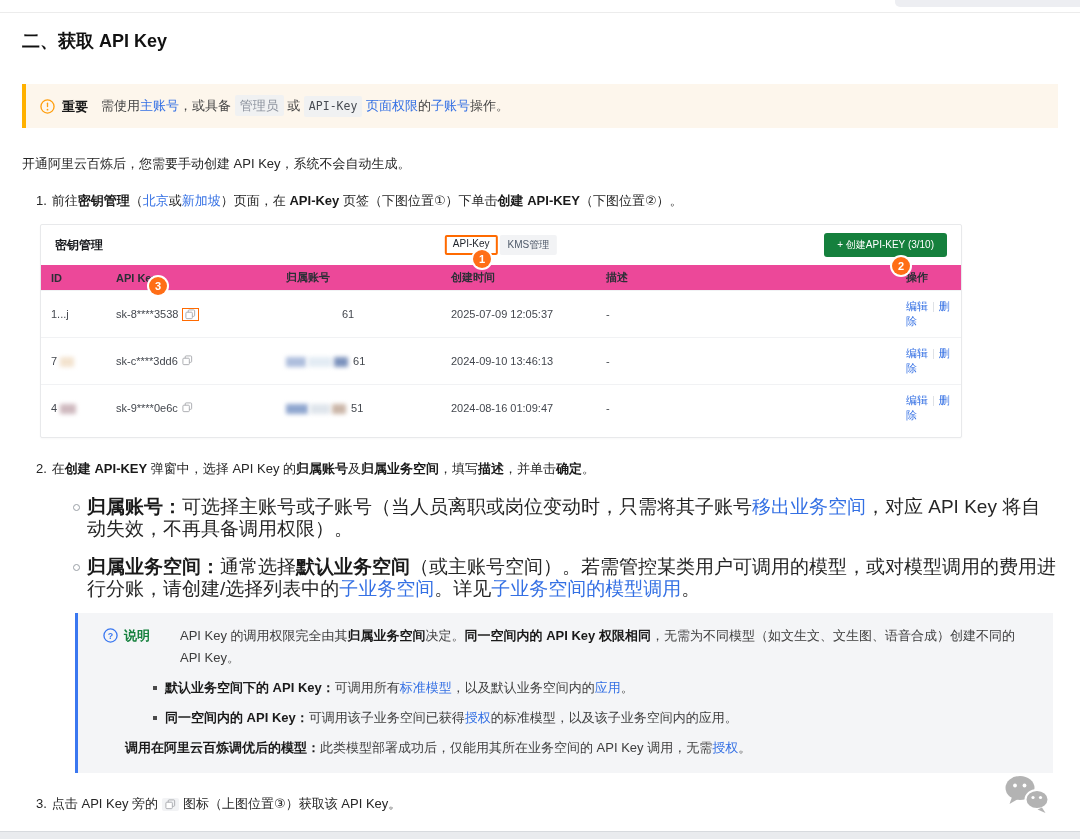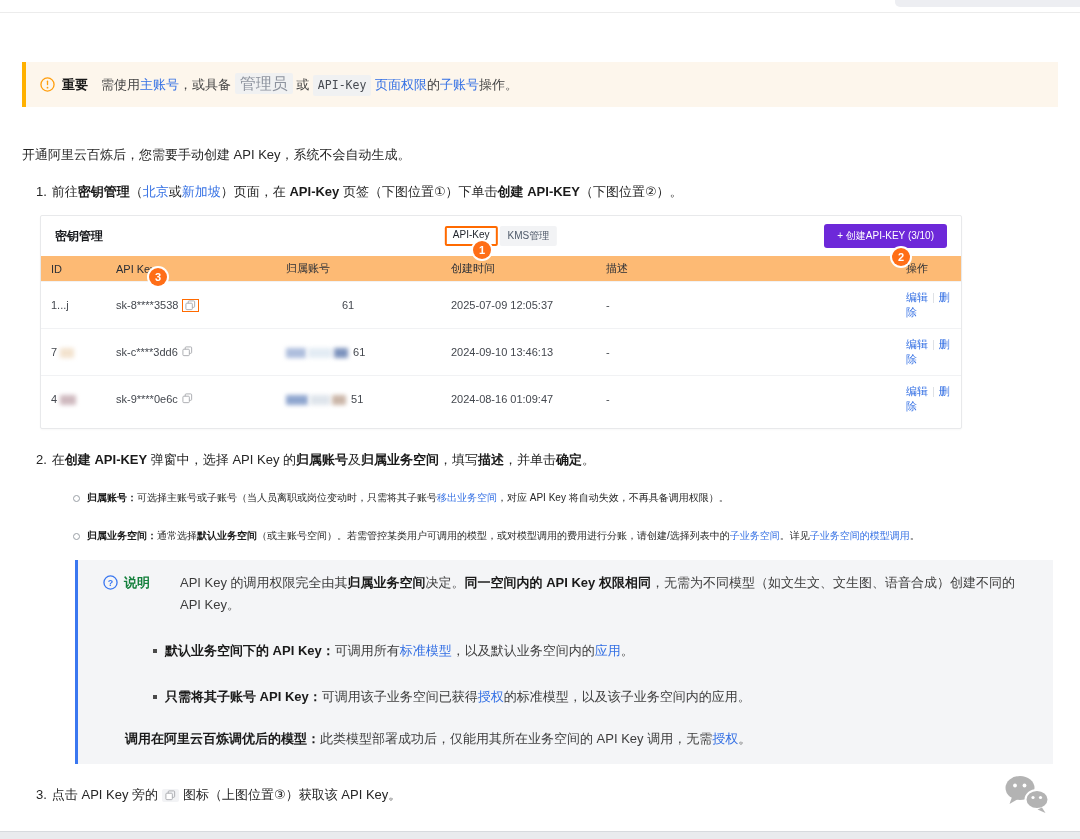--- a/index.html
+++ b/index.html
@@ -11,81 +11,82 @@
   .top-line{position:absolute;top:12px;left:0;width:1080px;border-top:1px solid #ececec;}
   .page{padding:30px 22px 0;}
   h2{margin:0;font-size:18px;line-height:22px;font-weight:bold;color:#111;}
   .lnk{color:#3470e4;text-decoration:none;cursor:pointer;}
   .lnk.b{font-weight:bold;}
   .b{font-weight:bold;color:#1a1a1a;}
   
   .important{margin-top:32px;background:#fdf6ec;border-left:4px solid #ffb100;
     padding:11px 14px;font-size:13px;line-height:19px;display:flex;align-items:center;gap:7px;color:#444;}
   .imp-label{font-weight:bold;color:#181818;margin-right:6px;}
-  .chip{display:inline-block;background:#f0f1f2;border-radius:2px;padding:1px 5px;font-size:16px;}
+  .chip{display:inline-block;background:#f0f1f2;border-radius:2px;padding:1px 5px;font-size:13px;}
   .chip-gray{color:#8d939e;font-family:"Liberation Sans","DejaVu Sans",sans-serif;}
   .chip-code{color:#474b52;font-family:"DejaVu Sans Mono","Liberation Mono",monospace;font-size:11.5px;}
-  .intro{margin-top:38px;font-size:13px;line-height:20px;}
+  .intro{margin-top:26px;font-size:13px;line-height:20px;}
   
   .step{margin-top:16px;margin-left:14px;font-size:13px;line-height:22px;display:flex;}
   .step .num{flex:none;margin-right:5px;}
   .step .stext{flex:1;}
   
   .console{position:relative;margin:12px 0 0 18px;width:920px;border:1px solid #e8e9eb;border-radius:2px;
     background:#fff;font-size:11px;color:#3a3f47;box-shadow:0 1px 2px rgba(0,0,0,.03);padding-bottom:6px;}
   .console-header{position:relative;display:flex;align-items:center;padding:9px 14px;height:22px;}
   .c-title{font-weight:bold;font-size:12px;color:#16181c;}
   .c-tabs{position:absolute;left:50%;transform:translateX(-50%);display:flex;gap:2px;}
   .tab{font-size:10px;padding:3px 8px;border-radius:2px;background:#f2f3f5;color:#4e5969;cursor:pointer;}
   .tab.active{background:#fff;border:2px solid #ff6a00;color:#1d2129;padding:1px 6px;}
-  .c-btn{margin-left:auto;background:#6d28d9;color:#fff;border:none;border-radius:3px;
+  .c-btn{margin-left:auto;background:#15803d;color:#fff;border:none;border-radius:3px;
     font-size:10px;padding:5px 13px;cursor:pointer;font-family:inherit;}
   .console table{width:100%;border-collapse:collapse;}
-  .console th{background:#fdba74;text-align:left;font-weight:normal;color:#2b2f36;padding:5px 10px;font-size:11px;}
+  .console th{background:#ec4899;text-align:left;font-weight:bold;color:#2b2f36;padding:5px 10px;font-size:11px;}
   .console td{padding:8px 10px;border-top:1px solid #f1f2f4;color:#43474e;font-size:11px;vertical-align:middle;}
   .copy-ic{vertical-align:-1px;margin-left:4px;}
   .copy-box{display:inline-block;border:1px solid #ff6a00;padding:0 2px;line-height:0;margin-left:4px;vertical-align:-2px;}
   .callout{position:absolute;width:18px;height:18px;border-radius:50%;background:#ff6e17;color:#fff;
     font-size:11px;font-weight:bold;display:flex;align-items:center;justify-content:center;box-shadow:0 0 0 2px #fff;z-index:3;}
   .c1{left:432px;top:25px;} .c2{left:851px;top:32px;} .c3{left:108px;top:52px;}
   .blur{display:inline-block;height:10px;border-radius:1px;filter:blur(2px);vertical-align:middle;margin-right:2px;}
   .acct-spacer{display:inline-block;width:56px;}
   .act-lnk{color:#3470e4;cursor:pointer;text-decoration:none;}
   .sep{color:#dcdfe3;padding:0 4px;}
   
-  .obullet{margin-left:51px;font-size:10px;line-height:22px;display:flex;}
+  .obullet{margin-left:51px;font-size:19px;line-height:22px;display:flex;}
   .obullet .marker-circle{flex:none;width:5px;height:5px;border:1px solid #9aa0a6;border-radius:50%;margin:8px 7px 0 0;}
   .obullet .btext{flex:1;}
   
   .note{margin-left:53px;margin-top:13px;width:943px;background:#f4f5f7;border-left:3px solid #3a77f0;
     padding:12px 16px 14px;font-size:13px;line-height:22px;color:#3d3d3d;}
   .note-p1{display:flex;}
   .note-icon{flex:none;margin:3px 6px 0 9px;}
   .note-label{flex:none;font-weight:bold;color:#15803d;margin-right:30px;}
-  .note-li{margin-left:59px;margin-top:24px;display:flex;}
+  .note-li{margin-left:59px;margin-top:8px;display:flex;}
   .note-li .marker-sq{flex:none;width:4px;height:4px;background:#4a4a4a;margin:9px 8px 0 0;}
-  .note-p2{margin-left:31px;margin-top:20px;}
+  .note-p2{margin-left:31px;margin-top:8px;}
   
   .quote{margin-left:14px;margin-top:4px;border-left:3px solid #d9d9d9;padding-left:10px;
     color:#7d7d7d;font-size:13px;line-height:22px;}
   .divider{margin-top:30px;margin-left:-22px;width:1080px;border-top:1px solid #e7e7e7;}
   
   .watermark{position:absolute;right:30px;top:774px;display:flex;align-items:center;gap:12px;
     color:#bdbdbd;font-size:29px;letter-spacing:2px;z-index:2;}
   .bottom-band{position:absolute;left:0;right:0;bottom:0;height:7px;background:#e9ebee;border-top:1px solid #d7dade;}
   .icon-chip{display:inline-block;background:#f2f3f5;border-radius:2px;padding:1px 3px;line-height:0;margin:0 4px;vertical-align:-2px;}
 </style>
 </head>
 <body>
 
 <div class="top-chip"></div>
 <div class="top-line"></div>
 
 <div class="page">
 
+  <h2>二、获取 API Key</h2>
 
   <div class="important">
     <span style="line-height:0;">
       <svg width="15" height="15" viewBox="0 0 16 16">
           <circle cx="8" cy="8" r="7" fill="none" stroke="#ff9e0d" stroke-width="1.4"></circle>
           <rect x="7.3" y="3.8" width="1.4" height="5" rx="0.7" fill="#ff9e0d"></rect>
           <circle cx="8" cy="11.4" r="0.95" fill="#ff9e0d"></circle>
         </svg>
     </span>
     <span class="imp-label">重要</span>
@@ -208,21 +209,21 @@
     </div>
     <div class="note-li">
       <span class="marker-sq"></span>
       <span style="flex:1;">
         <span class="b">默认业务空间下的 API Key：</span><span>可调用所有</span><a class="lnk">标准模型</a><span>，以及默认业务空间内的</span><a class="lnk">应用</a><span>。</span>
       </span>
     </div>
     <div class="note-li">
       <span class="marker-sq"></span>
       <span style="flex:1;">
-        <span class="b">只需将其子账号 API Key：</span><span>可调用该子业务空间已获得</span><a class="lnk">授权</a><span>的标准模型，以及该子业务空间内的应用。</span>
+        <span class="b">同一空间内的 API Key：</span><span>可调用该子业务空间已获得</span><a class="lnk">授权</a><span>的标准模型，以及该子业务空间内的应用。</span>
       </span>
     </div>
     <div class="note-p2">
       <span class="b">调用在阿里云百炼</span><a class="lnk b">调优后的模型</a><span class="b">：</span><span>此类模型部署成功后，仅能用其所在业务空间的 API Key 调用，无需</span><a class="lnk">授权</a><span>。</span>
     </div>
   </div>
 
   <div class="step" style="margin-top:20px;">
     <span class="num">3.</span>
     <span class="stext">

